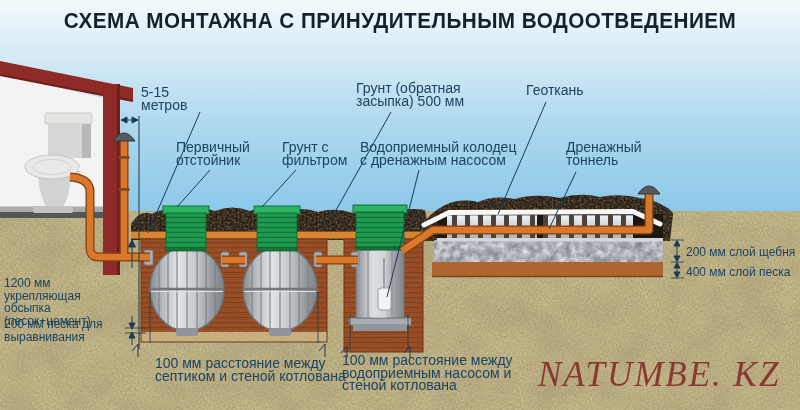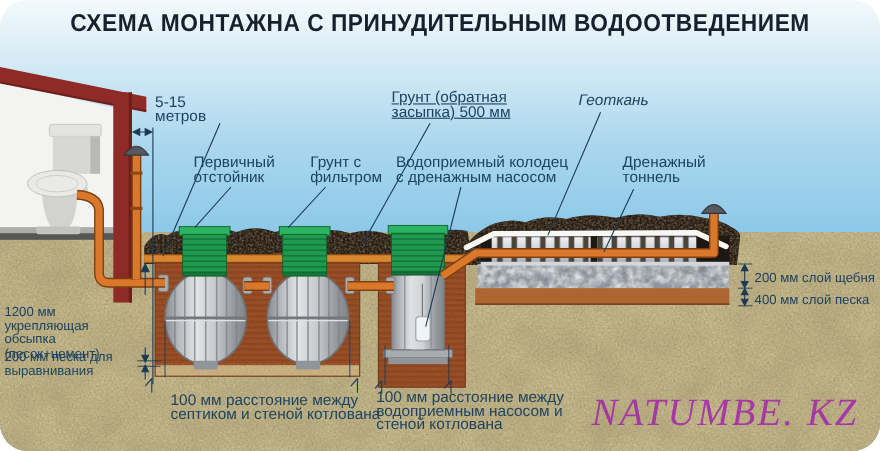--- a/index.html
+++ b/index.html
@@ -1,28 +1,28 @@
 <!DOCTYPE html>
 <html><head>
 <meta charset="utf-8">
 <style>
   html,body{margin:0;padding:0;background:#fff;}
   .stage{position:relative;width:800px;height:410px;overflow:hidden;
-         font-family:"Liberation Sans",sans-serif;border-radius:25px;}
+         font-family:"Liberation Sans",sans-serif;}
   .stage svg{position:absolute;left:0;top:0;}
   .title{position:absolute;left:0;top:8px;width:800px;text-align:center;
          font-size:22px;font-weight:bold;color:#15222e;letter-spacing:.5px;
          transform:scaleX(.94);white-space:nowrap;z-index:20;}
   .lbl{position:absolute;font-size:14px;line-height:12.5px;color:#1d4360;
        white-space:pre-line;z-index:20;}
   .lbl.r{text-align:left;}
   .lbl.small{font-size:12px;}
   .watermark{position:absolute;left:538px;top:355px;z-index:30;
        font-family:"Liberation Serif",serif;font-style:italic;
-       font-size:35px;color:#a21caf;opacity:.8;letter-spacing:2px;white-space:nowrap;}
+       font-size:35px;color:#7f1d1d;opacity:.8;letter-spacing:2px;white-space:nowrap;}
 </style>
 </head>
 <body>
 
 <div class="stage">
 
 <svg width="800" height="410" viewBox="0 0 800 410">
   <defs>
     <linearGradient id="gSky" x1="0" y1="0" x2="0" y2="1">
       <stop offset="0" stop-color="#f4fafc"></stop>
@@ -286,23 +286,23 @@
     <path d="M419,170 L387,297"></path>
     <path d="M546,102 L498,214"></path>
     <path d="M576,172 L549,229"></path>
   </g>
 </svg>
 
 <div class="title">СХЕМА МОНТАЖНА С ПРИНУДИТЕЛЬНЫМ ВОДООТВЕДЕНИЕМ</div>
 
 <div class="lbl" style="left:141px;top:86px;">5-15
 метров</div>
-<div class="lbl" style="left:356px;top:82px;text-decoration:underline;">Грунт (обратная
+<div class="lbl" style="left:356px;top:82px;">Грунт (обратная
 засыпка) 500 мм</div>
-<div class="lbl" style="left:526px;top:84px;font-style:italic;">Геоткань</div>
+<div class="lbl" style="left:526px;top:84px;">Геоткань</div>
 <div class="lbl" style="left:176px;top:141px;">Первичный
 отстойник</div>
 <div class="lbl" style="left:282px;top:141px;">Грунт с
 фильтром</div>
 <div class="lbl" style="left:360px;top:141px;">Водоприемный колодец
 с дренажным насосом</div>
 <div class="lbl" style="left:566px;top:141px;">Дренажный
 тоннель</div>
 <div class="lbl r small" style="left:4px;top:277px;width:118px;">1200 мм
 укрепляющая обсыпка

